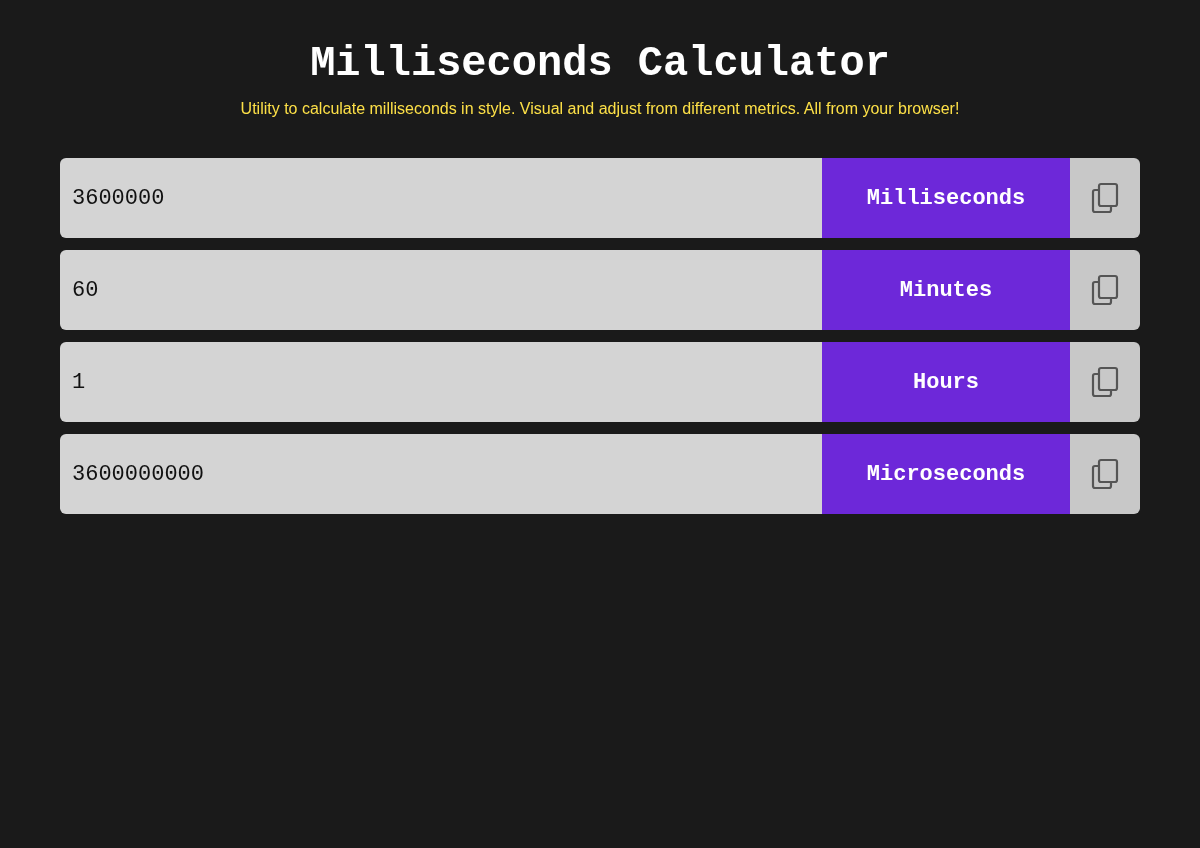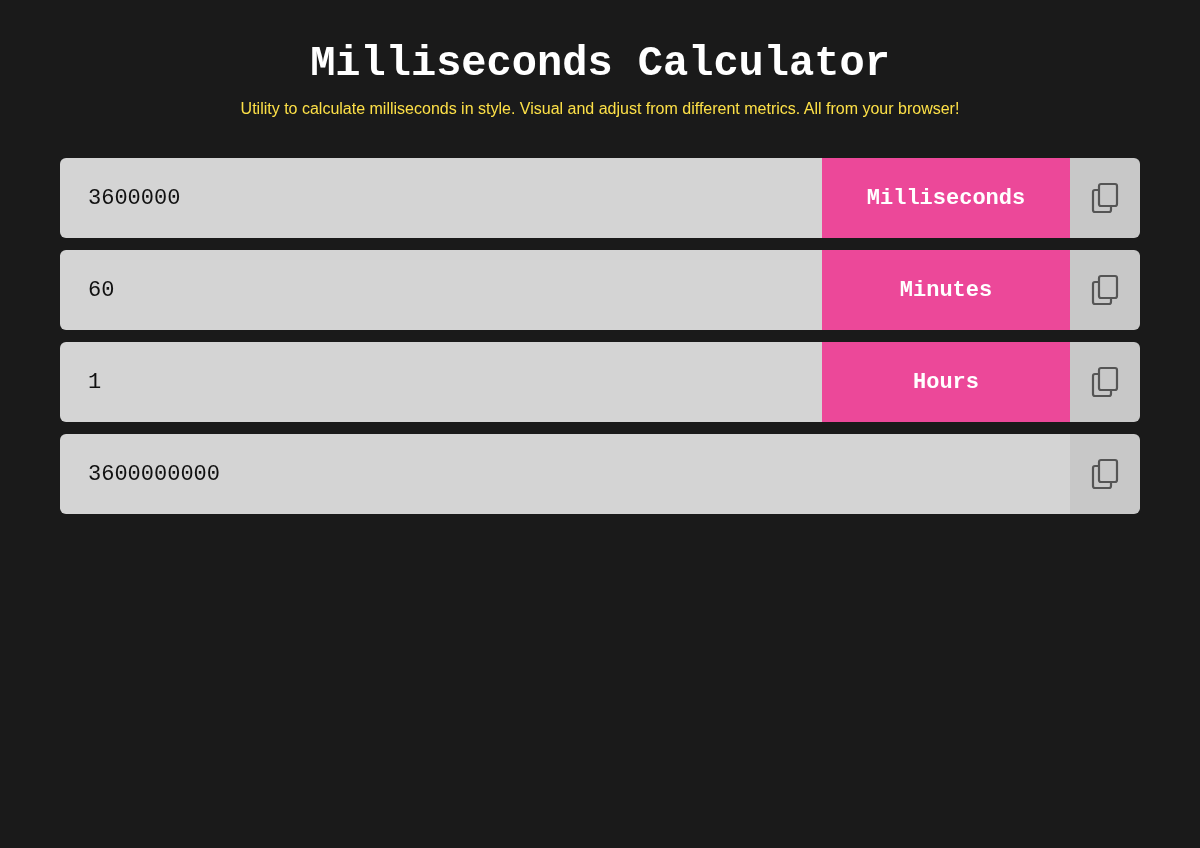--- a/index.html
+++ b/index.html
@@ -54,30 +54,30 @@
       border-radius: 6px;
       overflow: hidden;
       height: 80px;
     }
 
     .value-cell {
       flex: 1;
       background-color: #d4d4d4;
       display: flex;
       align-items: center;
-      padding: 0 28px;
+      padding: 0 12px;
       font-family: 'Courier New', Courier, monospace;
       font-size: 22px;
       color: #111111;
       font-weight: 400;
     }
 
     .label-cell {
       width: 248px;
-      background-color: #ec4899;
+      background-color: #6d28d9;
       display: flex;
       align-items: center;
       justify-content: center;
       font-family: 'Courier New', Courier, monospace;
       font-size: 22px;
       font-weight: 700;
       color: #ffffff;
     }
 
     .copy-cell {
@@ -160,20 +160,23 @@
 
             <rect x="10" y="2" width="18" height="22" rx="2" ry="2" fill="#c8c8c8" stroke="#555555" stroke-width="2.2"></rect>
           </svg>
         </span>
       </div>
     </div>
     <div class="calc-row">
       <div class="value-cell">
         <span>3600000000</span>
       </div>
+      <div class="label-cell">
+        <span>Microseconds</span>
+      </div>
       <div class="copy-cell" title="Copy">
         <span class="copy-icon">
           <svg viewBox="0 0 32 32" fill="none" xmlns="http://www.w3.org/2000/svg">
 
             <rect x="4" y="8" width="18" height="22" rx="2" ry="2" fill="none" stroke="#555555" stroke-width="2.2"></rect>
 
             <rect x="10" y="2" width="18" height="22" rx="2" ry="2" fill="#c8c8c8" stroke="#555555" stroke-width="2.2"></rect>
           </svg>
         </span>
       </div>

